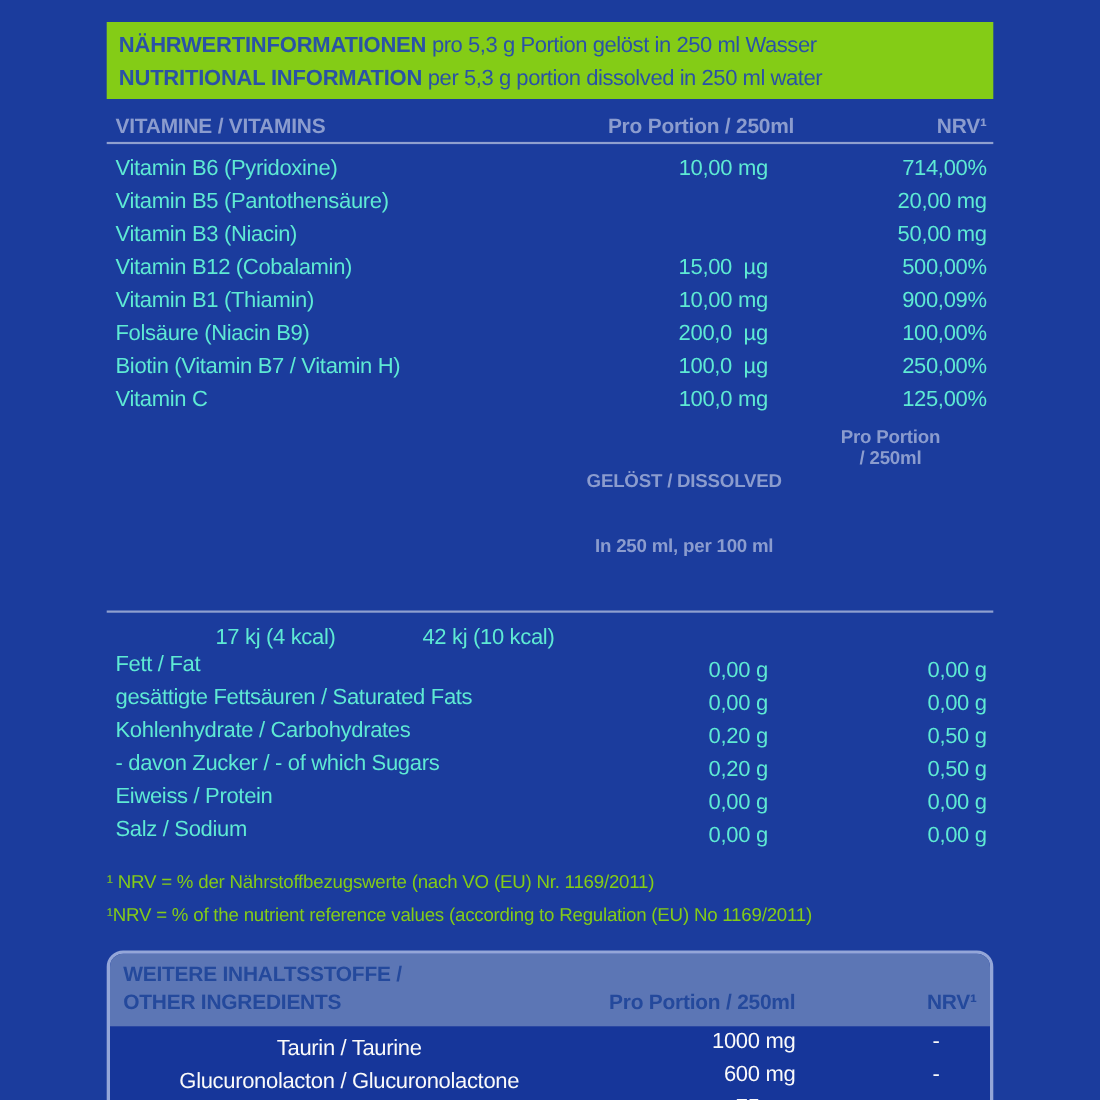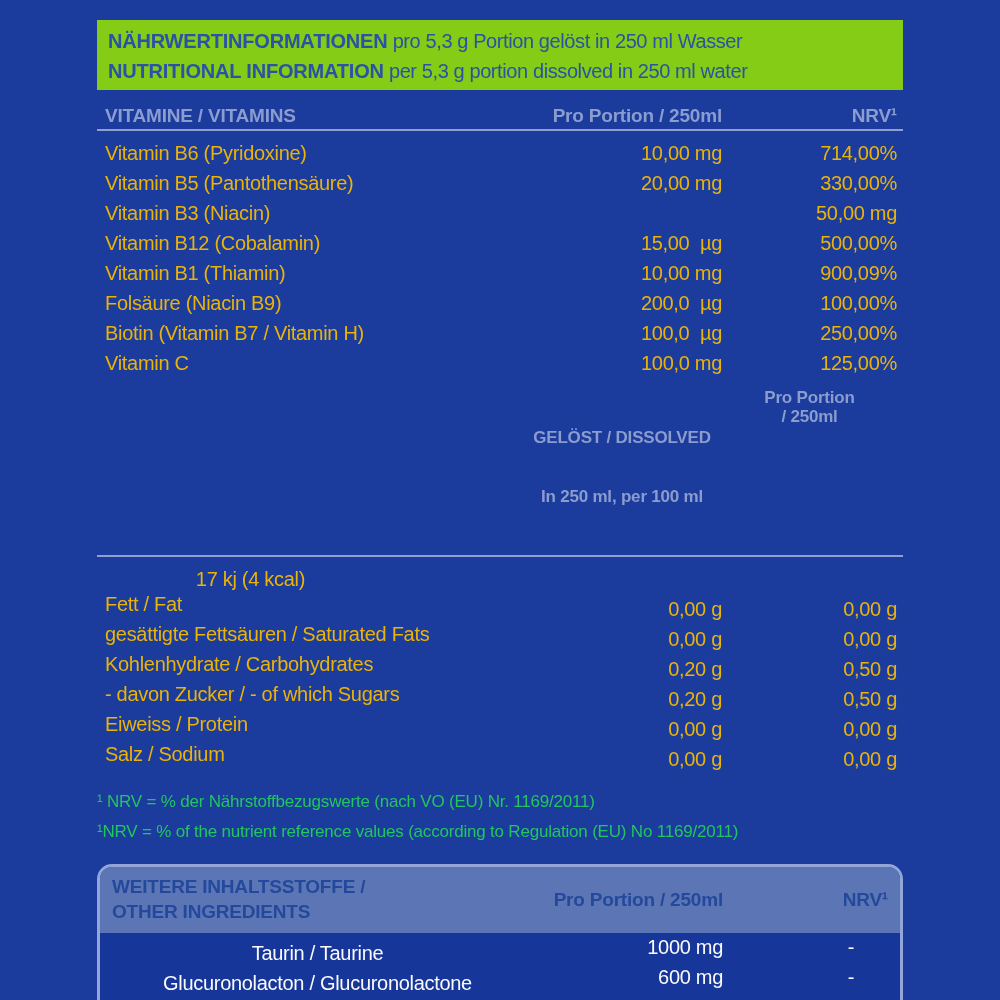--- a/index.html
+++ b/index.html
@@ -46,55 +46,56 @@
     color: #8b9cce;
     font-weight: bold;
     font-size: 19px;
     letter-spacing: -0.2px;
   }
   .rule { height: 2px; background: #8fa0cf; }
   .vit-rows { margin-top: 7px; }
   .row {
     height: 30px;
     line-height: 30px;
-    color: #eab308;
+    color: #5eead4;
     font-size: 20px;
     letter-spacing: -0.3px;
+    gap: 24px;
   }
   
   .mac-header {
     margin-top: 10px;
     color: #8b9cce;
     font-weight: bold;
     font-size: 17px;
     letter-spacing: -0.2px;
   }
   .mac-header .hline { line-height: 19px; text-align: center; }
   .mac-rule { margin-top: 9px; }
   .mac-rows { margin-top: 2px; }
   .mac-rows .col-amount, .mac-rows .col-nrv { position: relative; top: 5px; }
   
   .footnotes {
     margin-top: 18px;
-    color: #22c55e;
+    color: #84cc16;
     font-size: 17px;
     line-height: 30px;
     letter-spacing: -0.2px;
   }
   
   .box {
     margin-top: 17px;
     border: 3px solid #94a6d8;
     border-radius: 15px;
     overflow: hidden;
     background: #16369a;
   }
   .box-header {
     display: flex;
-    align-items: center;
+    align-items: flex-end;
     background: #5c76b5;
     color: #24499c;
     font-weight: bold;
     font-size: 19px;
     letter-spacing: -0.2px;
     padding: 7px 12px 9px 12px;
   }
   .box-title { flex: 1; line-height: 25px; }
   .box-col-amount { width: 200px; text-align: right; margin-right: 91px; line-height: 25px; }
   .box-col-nrv { width: 74px; text-align: right; line-height: 25px; }
@@ -132,21 +133,20 @@
 
     <div class="vit-rows">
       <div class="cols row">
         <div class="col-label">Vitamin B6 (Pyridoxine)</div>
         <div class="col-amount">10,00 mg</div>
         <div class="col-nrv">714,00%</div>
       </div>
       <div class="cols row">
         <div class="col-label">Vitamin B5 (Pantothensäure)</div>
         <div class="col-amount">20,00 mg</div>
-        <div class="col-nrv">330,00%</div>
       </div>
       <div class="cols row">
         <div class="col-label">Vitamin B3 (Niacin)</div>
         <div class="col-amount">50,00 mg</div>
       </div>
       <div class="cols row">
         <div class="col-label">Vitamin B12 (Cobalamin)</div>
         <div class="col-amount">15,00  µg</div>
         <div class="col-nrv">500,00%</div>
       </div>
@@ -181,20 +181,21 @@
       <div class="col-nrv">
         <div class="hline">Pro Portion</div>
         <div class="hline">/ 250ml</div>
       </div>
     </div>
     <div class="rule mac-rule"></div>
 
     <div class="mac-rows">
       <div class="cols row">
         <div class="col-amount">17 kj (4 kcal)</div>
+        <div class="col-nrv">42 kj (10 kcal)</div>
       </div>
       <div class="cols row">
         <div class="col-label">Fett / Fat</div>
         <div class="col-amount">0,00 g</div>
         <div class="col-nrv">0,00 g</div>
       </div>
       <div class="cols row">
         <div class="col-label">gesättigte Fettsäuren / Saturated Fats</div>
         <div class="col-amount">0,00 g</div>
         <div class="col-nrv">0,00 g</div>

